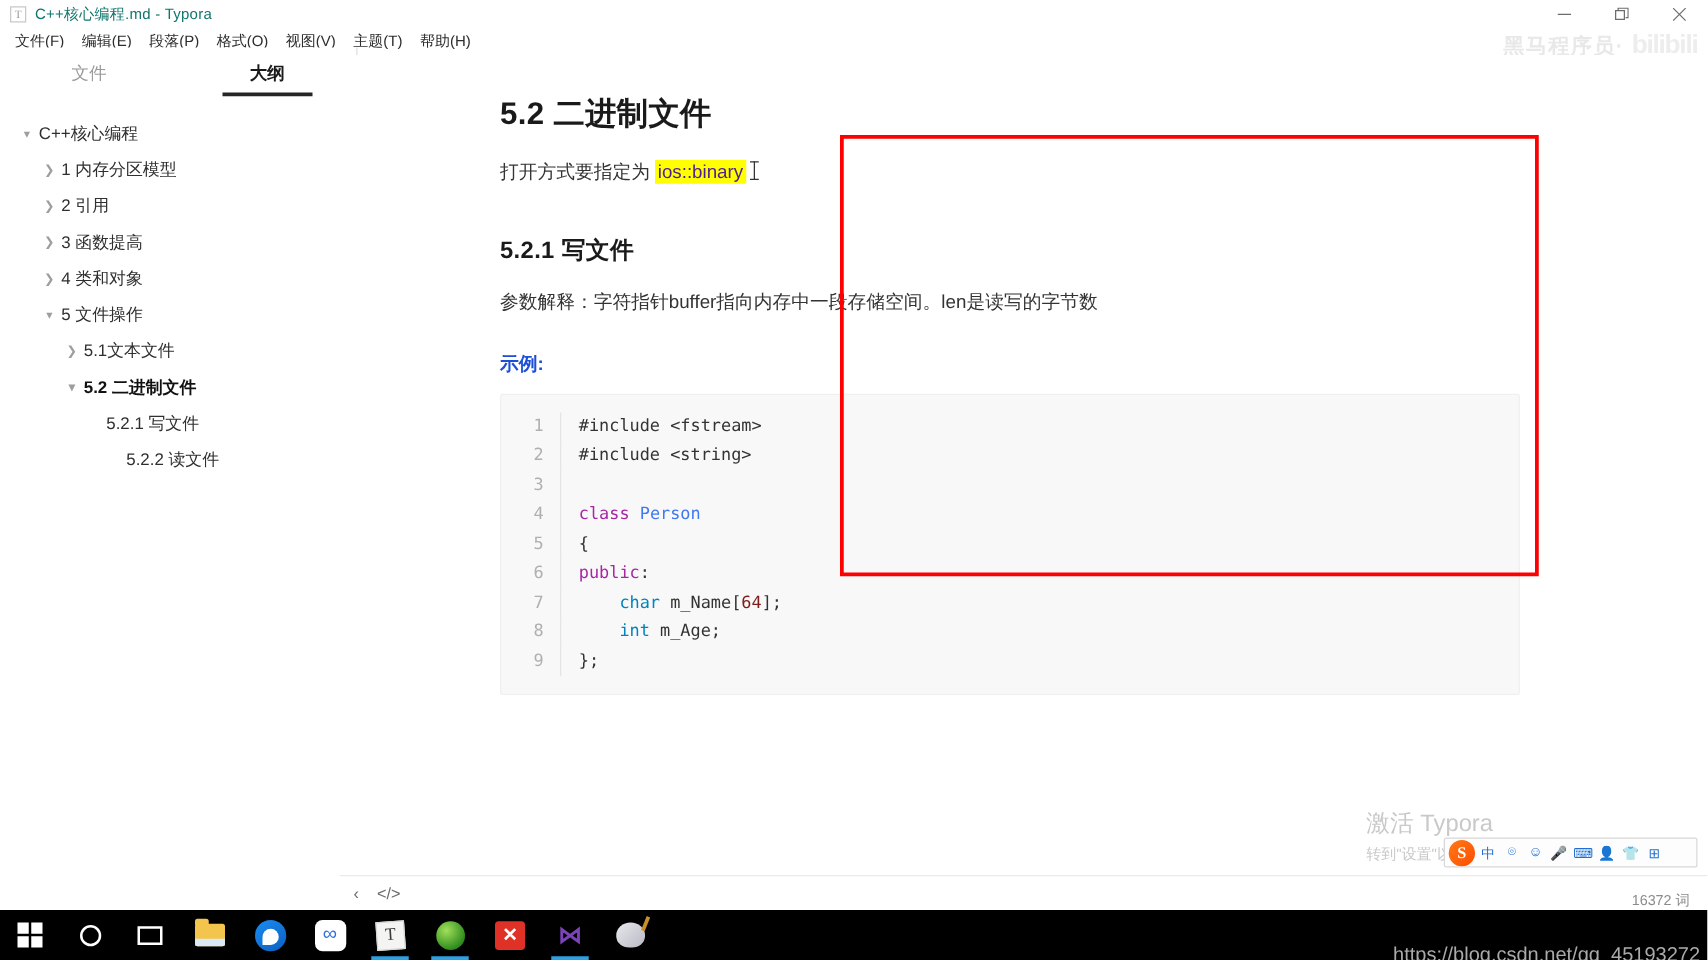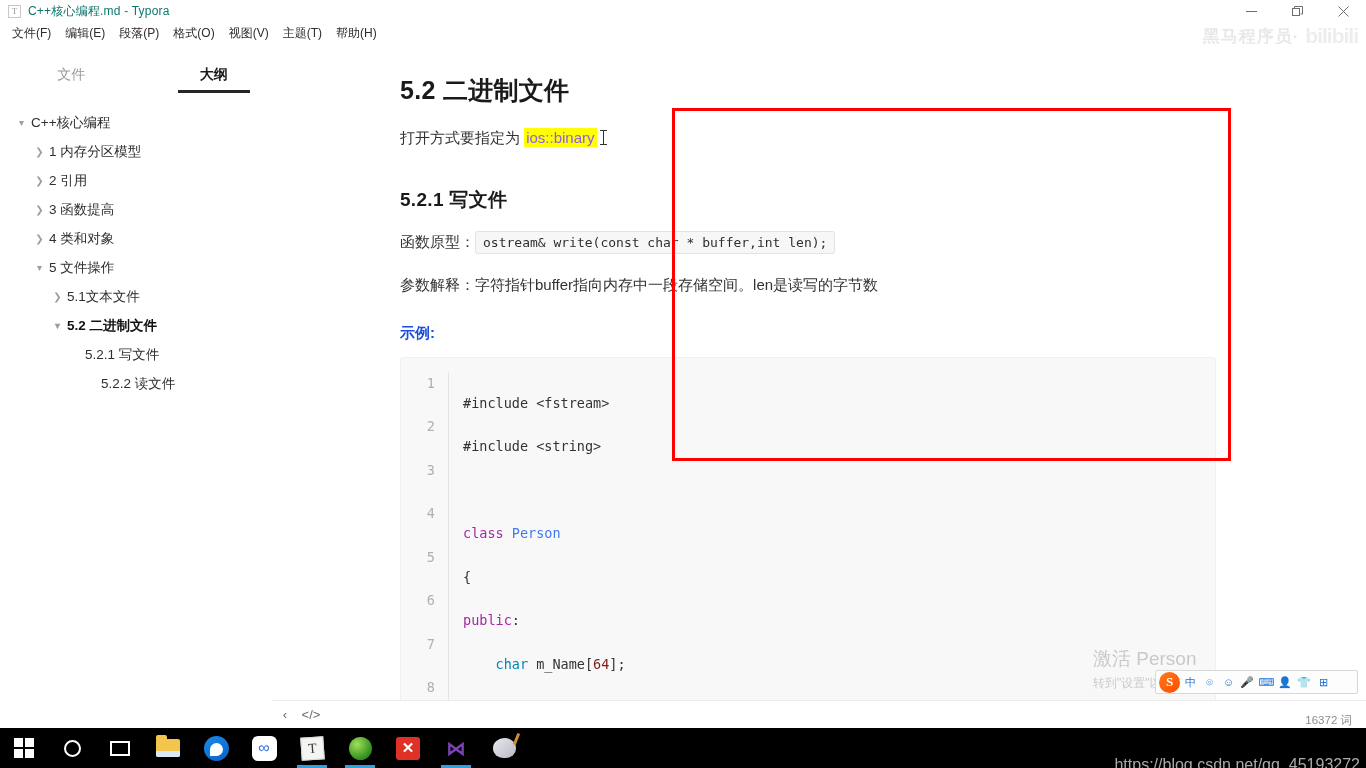--- a/index.html
+++ b/index.html
@@ -44,21 +44,21 @@
     opacity:.30; pointer-events:none; user-select:none;
   }
   .brand-cn {
     font-size:17px; font-weight:bold; color:#b4b4b4; letter-spacing:1px;
     font-family:"Liberation Sans", sans-serif;
   }
   .brand-bili { font-size:21px; font-weight:bold; color:#c4c4c4; letter-spacing:-1px; }
 
   
   .sidebar {
-    position:absolute; top:54px; left:0; width:286px; height:680px;
+    position:absolute; top:38px; left:0; width:286px; height:680px;
     background:#ffffff; border-right:1px solid #e0e0e0;
   }
   .side-tabs { display:flex; height:42px; align-items:center; padding-top:8px; }
   .side-tab {
     flex:1; text-align:center; font-size:14px; color:#9a9a9a; position:relative;
     padding-bottom:9px;
   }
   .side-tab.active { color:#1a1a1a; font-weight:bold; }
   .side-tab.active::after {
     content:""; position:absolute; left:50%; transform:translateX(-50%);
@@ -88,21 +88,21 @@
     font-size:25px; font-weight:bold; color:#1a1a1a;
     margin:12px 0 18px 0; letter-spacing:.3px;
   }
   h2.sub {
     font-size:19px; font-weight:bold; color:#1a1a1a;
     margin:36px 0 16px 0; letter-spacing:.3px;
   }
   p.para {
     font-size:15px; color:#333; line-height:1.75; margin:0 0 16px 0;
   }
-  .hl { background:#ffff00; color:#8b5cf6; padding:1px 2px; }
+  .hl { background:#ffff00; color:#4c1d95; padding:1px 2px; }
   .inline-code {
     font-family:"DejaVu Sans Mono", monospace; font-size:13px; color:#2f2f2f;
     background:#f7f7f7; border:1px solid #e3e3e3; border-radius:3px;
     padding:3px 7px; white-space:nowrap;
   }
   .caret {
     display:inline-block; width:1px; height:15px; background:#333;
     position:relative; margin:0 6px; vertical-align:-2px;
   }
   .caret::before, .caret::after {
@@ -121,21 +121,21 @@
   .codeblock {
     background:#f8f8f8; border:1px solid #f0f0f0; border-radius:2px;
     padding:14px 0 14px 0; font-family:"DejaVu Sans Mono", monospace;
     font-size:13.5px; line-height:23.5px;
   }
   .cl { display:flex; }
   .ln {
     width:48px; min-width:48px; text-align:right; padding-right:13px;
     color:#b0b0b0; border-right:1px solid #e4e4e4; user-select:none;
   }
-  .cc { padding-left:14px; color:#333; white-space:pre;margin-top:20px; }
+  .cc { padding-left:14px; color:#333; white-space:pre; }
   .k  { color:#a626a4; }   
   .t  { color:#0184bc; }   
   .cn { color:#4078f2; }   
   .n  { color:#7f1d1d; }   
 
   
   .statusbar {
     position:absolute; top:700px; left:272px; width:1094px; height:28px;
     background:#ffffff; border-top:1px solid #eaeaea;
     display:flex; align-items:center;
@@ -343,23 +343,20 @@
 
   <div class="editor">
     <div class="redbox"></div>
     <div class="doc">
       <div class="doc-inner">
         <h1 class="sec">5.2 二进制文件</h1>
         <p class="para">
           <span>打开方式要指定为 </span><span class="hl">ios::binary</span><span class="caret"></span>
         </p>
         <h2 class="sub">5.2.1 写文件</h2>
-        <p class="para">
-          <span>函数原型：</span><span class="inline-code">ostream&amp; write(const char * buffer,int len);</span>
-        </p>
         <p class="para">参数解释：字符指针buffer指向内存中一段存储空间。len是读写的字节数</p>
 
         <div class="ex-label">示例:</div>
         <div class="codeblock" id="codeblock">
             <div class="cl">
               <span class="ln">1</span>
               <span class="cc"><span>#include &lt;fstream&gt;</span></span>
             </div>
             <div class="cl">
               <span class="ln">2</span>
@@ -398,21 +395,21 @@
     </div>
   </div>
 
   <div class="statusbar">
     <div class="sb-ico">‹</div>
     <div class="sb-ico">&lt;/&gt;</div>
     <div class="sb-count">16372 词</div>
   </div>
 
   <div class="act-wm">
-    <div class="act-t1">激活 Person</div>
+    <div class="act-t1">激活 Typora</div>
     <div class="act-t2">转到"设置"以激活 Windows。</div>
   </div>
 
   <div class="ime">
     <div class="sogou-logo">S</div>
     <div class="ime-i">中</div>
     <div class="ime-i">⌾</div>
     <div class="ime-i">☺</div>
     <div class="ime-i">🎤</div>
     <div class="ime-i">⌨</div>

